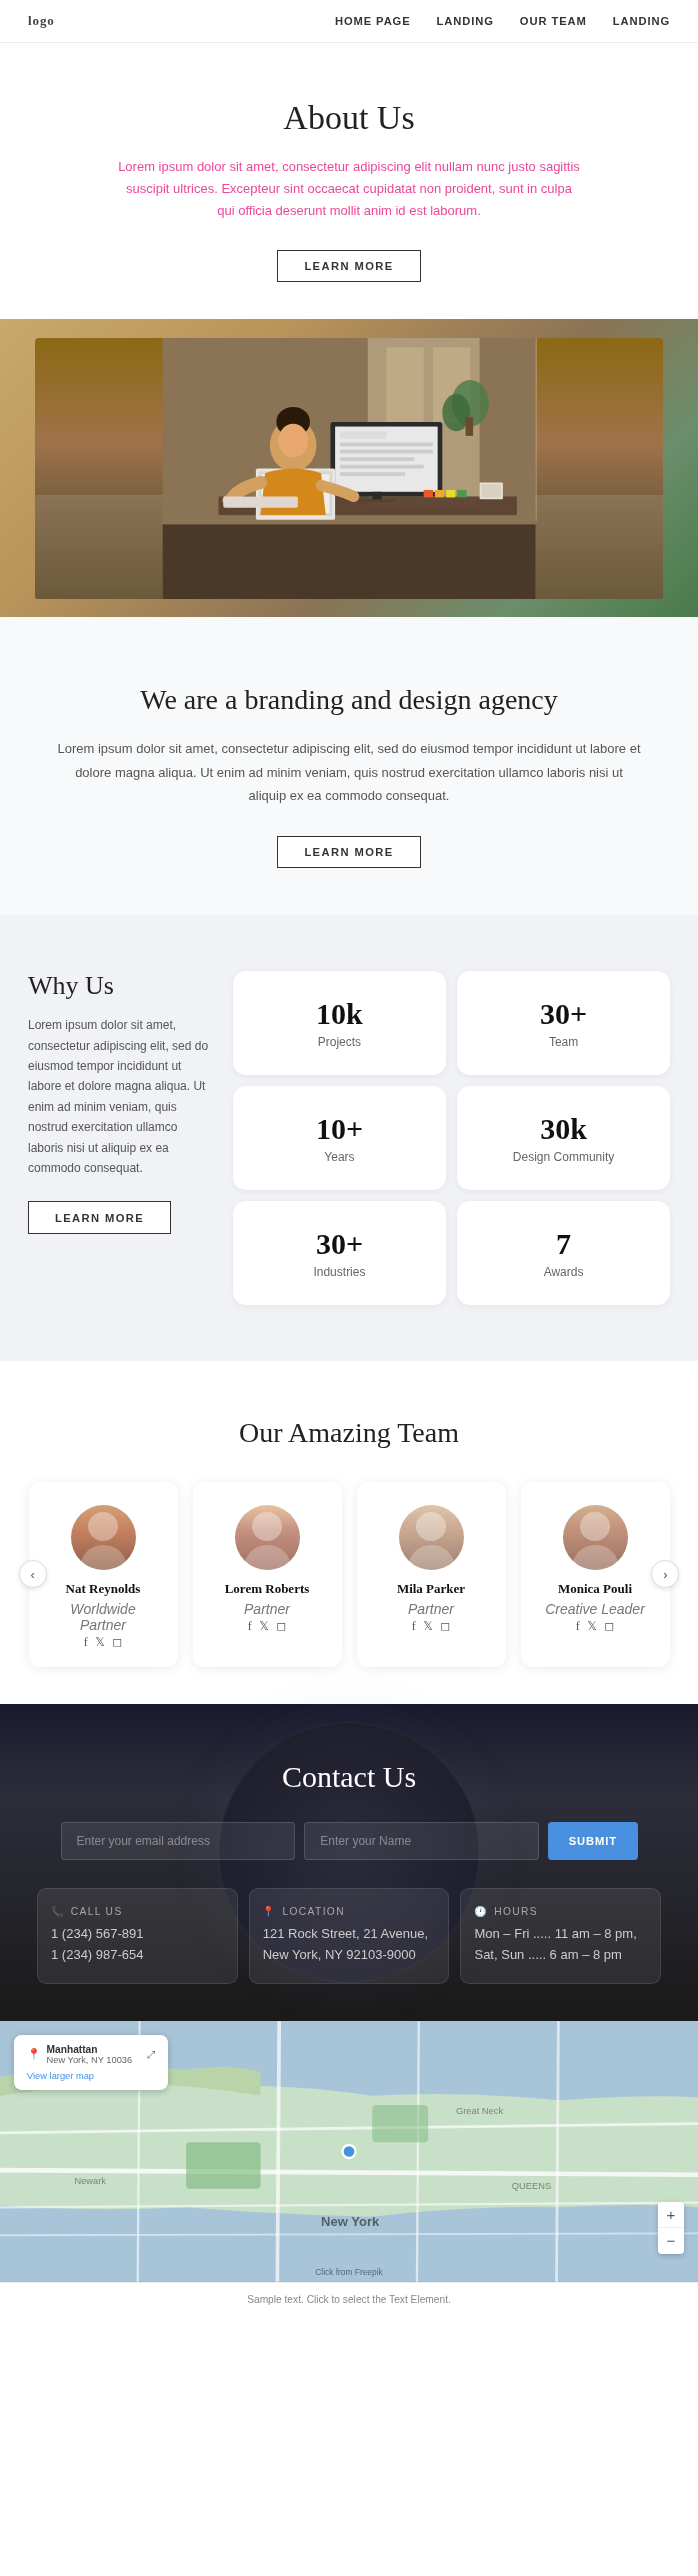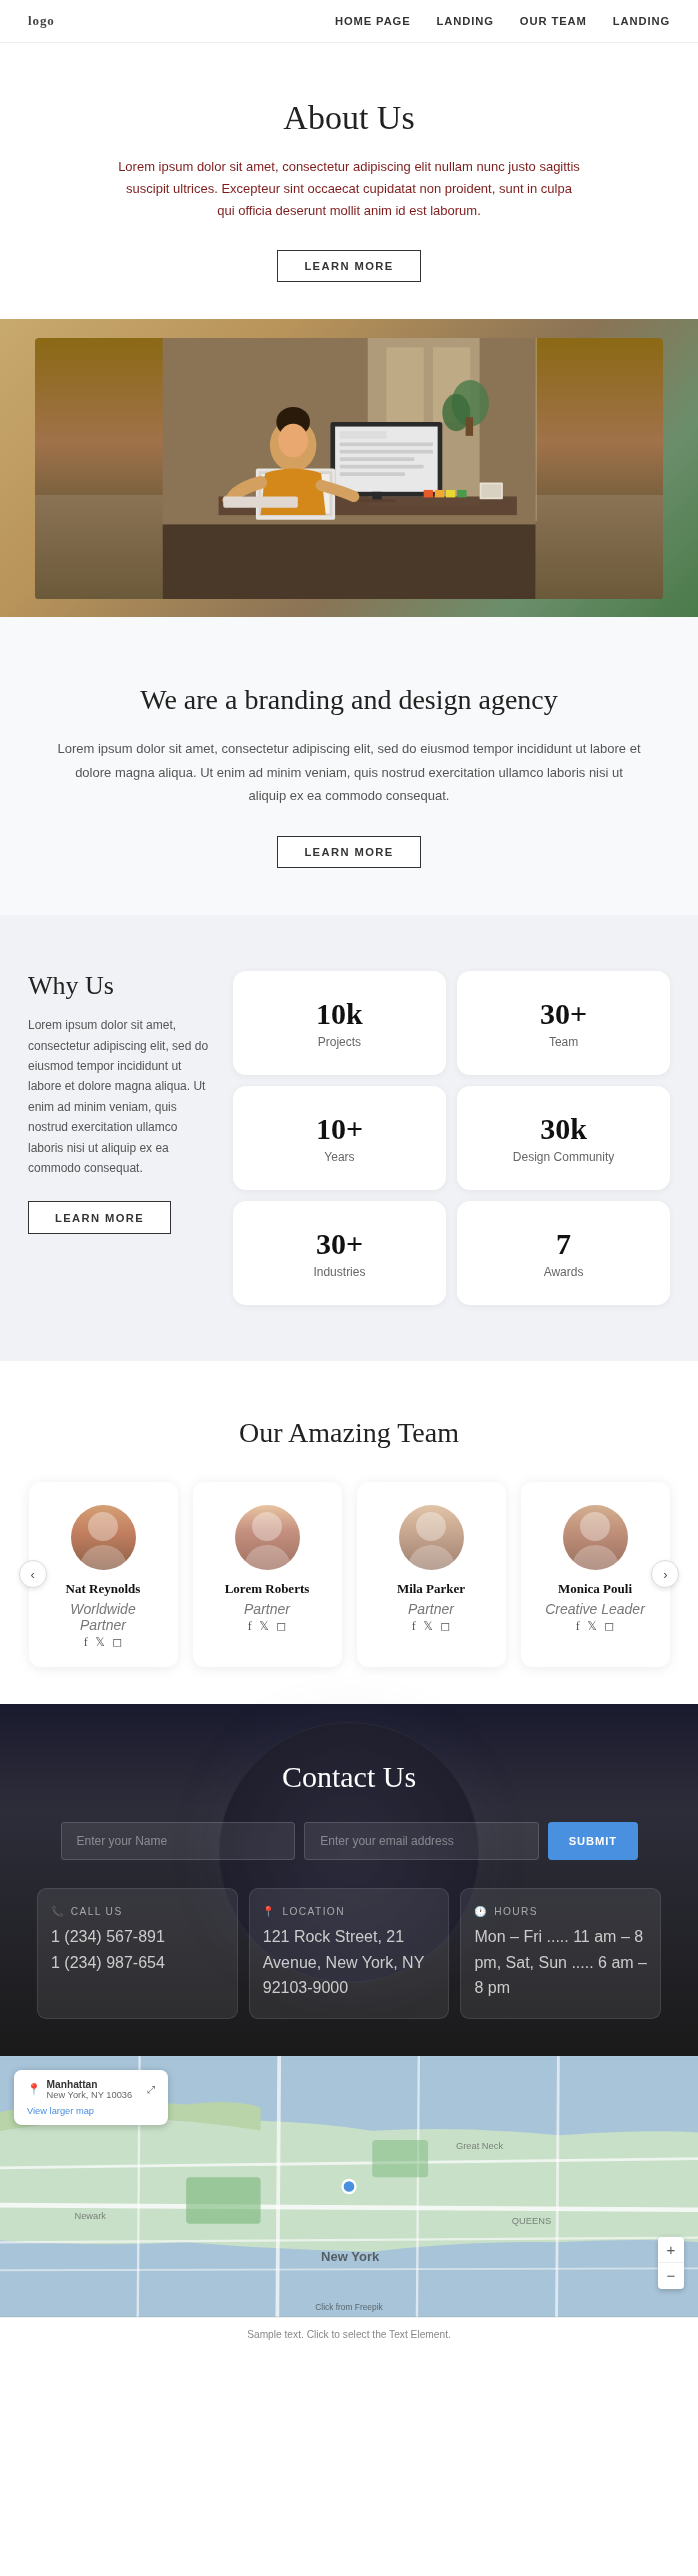--- a/index.html
+++ b/index.html
@@ -13,21 +13,21 @@
     .nav-logo { font-weight: bold; font-size: 13px; letter-spacing: 0.9px; color: #444; }
     .nav-links { display: flex; gap: 26px; }
     .nav-links a {
       text-decoration: none; font-size: 11.2px; letter-spacing: 0.9px;
       color: #333; font-family: Arial, sans-serif; font-weight: 600;
     }
 
     
     .about-section { text-align: center; padding: 56px 116px 37px; }
     .about-section h1 { font-size: 34px; font-weight: normal; margin-bottom: 18.6px; }
-    .about-section p { font-size: 13px; line-height: 1.7; color: #7f1d1d; margin-bottom: 28px; font-family: Arial, sans-serif; text-align: center; }
+    .about-section p { font-size: 13px; line-height: 1.7; color: #ec4899; margin-bottom: 28px; font-family: Arial, sans-serif; text-align: center; }
     .btn-outline {
       display: inline-block; border: 1.4px solid #333; padding: 9.3px 26px;
       font-size: 11.2px; letter-spacing: 1.4px; text-transform: uppercase;
       cursor: pointer; background: #fff; color: #333; font-family: Arial, sans-serif;
       font-weight: 600;
     }
 
     
     .hero-image {
       width: 100%; height: 298px; overflow: hidden;
@@ -148,21 +148,21 @@
     .contact-info-grid { display: flex; gap: 11.2px; margin-top: 18.6px; position: relative; z-index: 1; }
     .contact-info-card {
       flex: 1; background: rgba(255,255,255,0.08); border-radius: 9.3px;
       padding: 17px 13px; text-align: left; border: 0.9px solid rgba(255,255,255,0.1);
     }
     .contact-info-title {
       font-size: 10.2px; letter-spacing: 1.4px; text-transform: uppercase;
       color: #aaa; margin-bottom: 7.4px; font-family: Arial, sans-serif;
       display: flex; align-items: center; gap: 5.6px;
     }
-    .contact-info-text { font-size: 16px; color: #ccc; line-height: 1.6; font-family: Arial, sans-serif; }
+    .contact-info-text { font-size: 13px; color: #ccc; line-height: 1.6; font-family: Arial, sans-serif; }
 
     
     .map-section {
       height: 261px; background: #a8c4a0; position: relative; overflow: hidden;
     }
     .map-bg {
       width: 100%; height: 100%;
       background: linear-gradient(180deg, #b8d4f0 0%, #a0c4e8 20%, #c8dfc8 40%, #b0ccb0 60%, #98b898 80%, #88a888 100%);
       position: relative;
     }
@@ -399,22 +399,22 @@
 
     </div>
     <button class="carousel-btn carousel-next">›</button>
   </div>
 </section>
 
 <section class="contact-section">
   <div class="contact-bg-circle"></div>
   <h2>Contact Us</h2>
   <form class="contact-form">
+    <input class="contact-input" type="email" placeholder="Enter your email address" style="">
     <input class="contact-input" type="text" placeholder="Enter your Name" style="">
-    <input class="contact-input" type="email" placeholder="Enter your email address" style="">
     <button class="submit-btn" type="submit">SUBMIT</button>
   </form>
 
   <div class="contact-info-grid">
     <div class="contact-info-card">
       <div class="contact-info-title">
         <span>📞</span>
         <span>CALL US</span>
       </div>
       <div class="contact-info-text">1 (234) 567-891</div>

